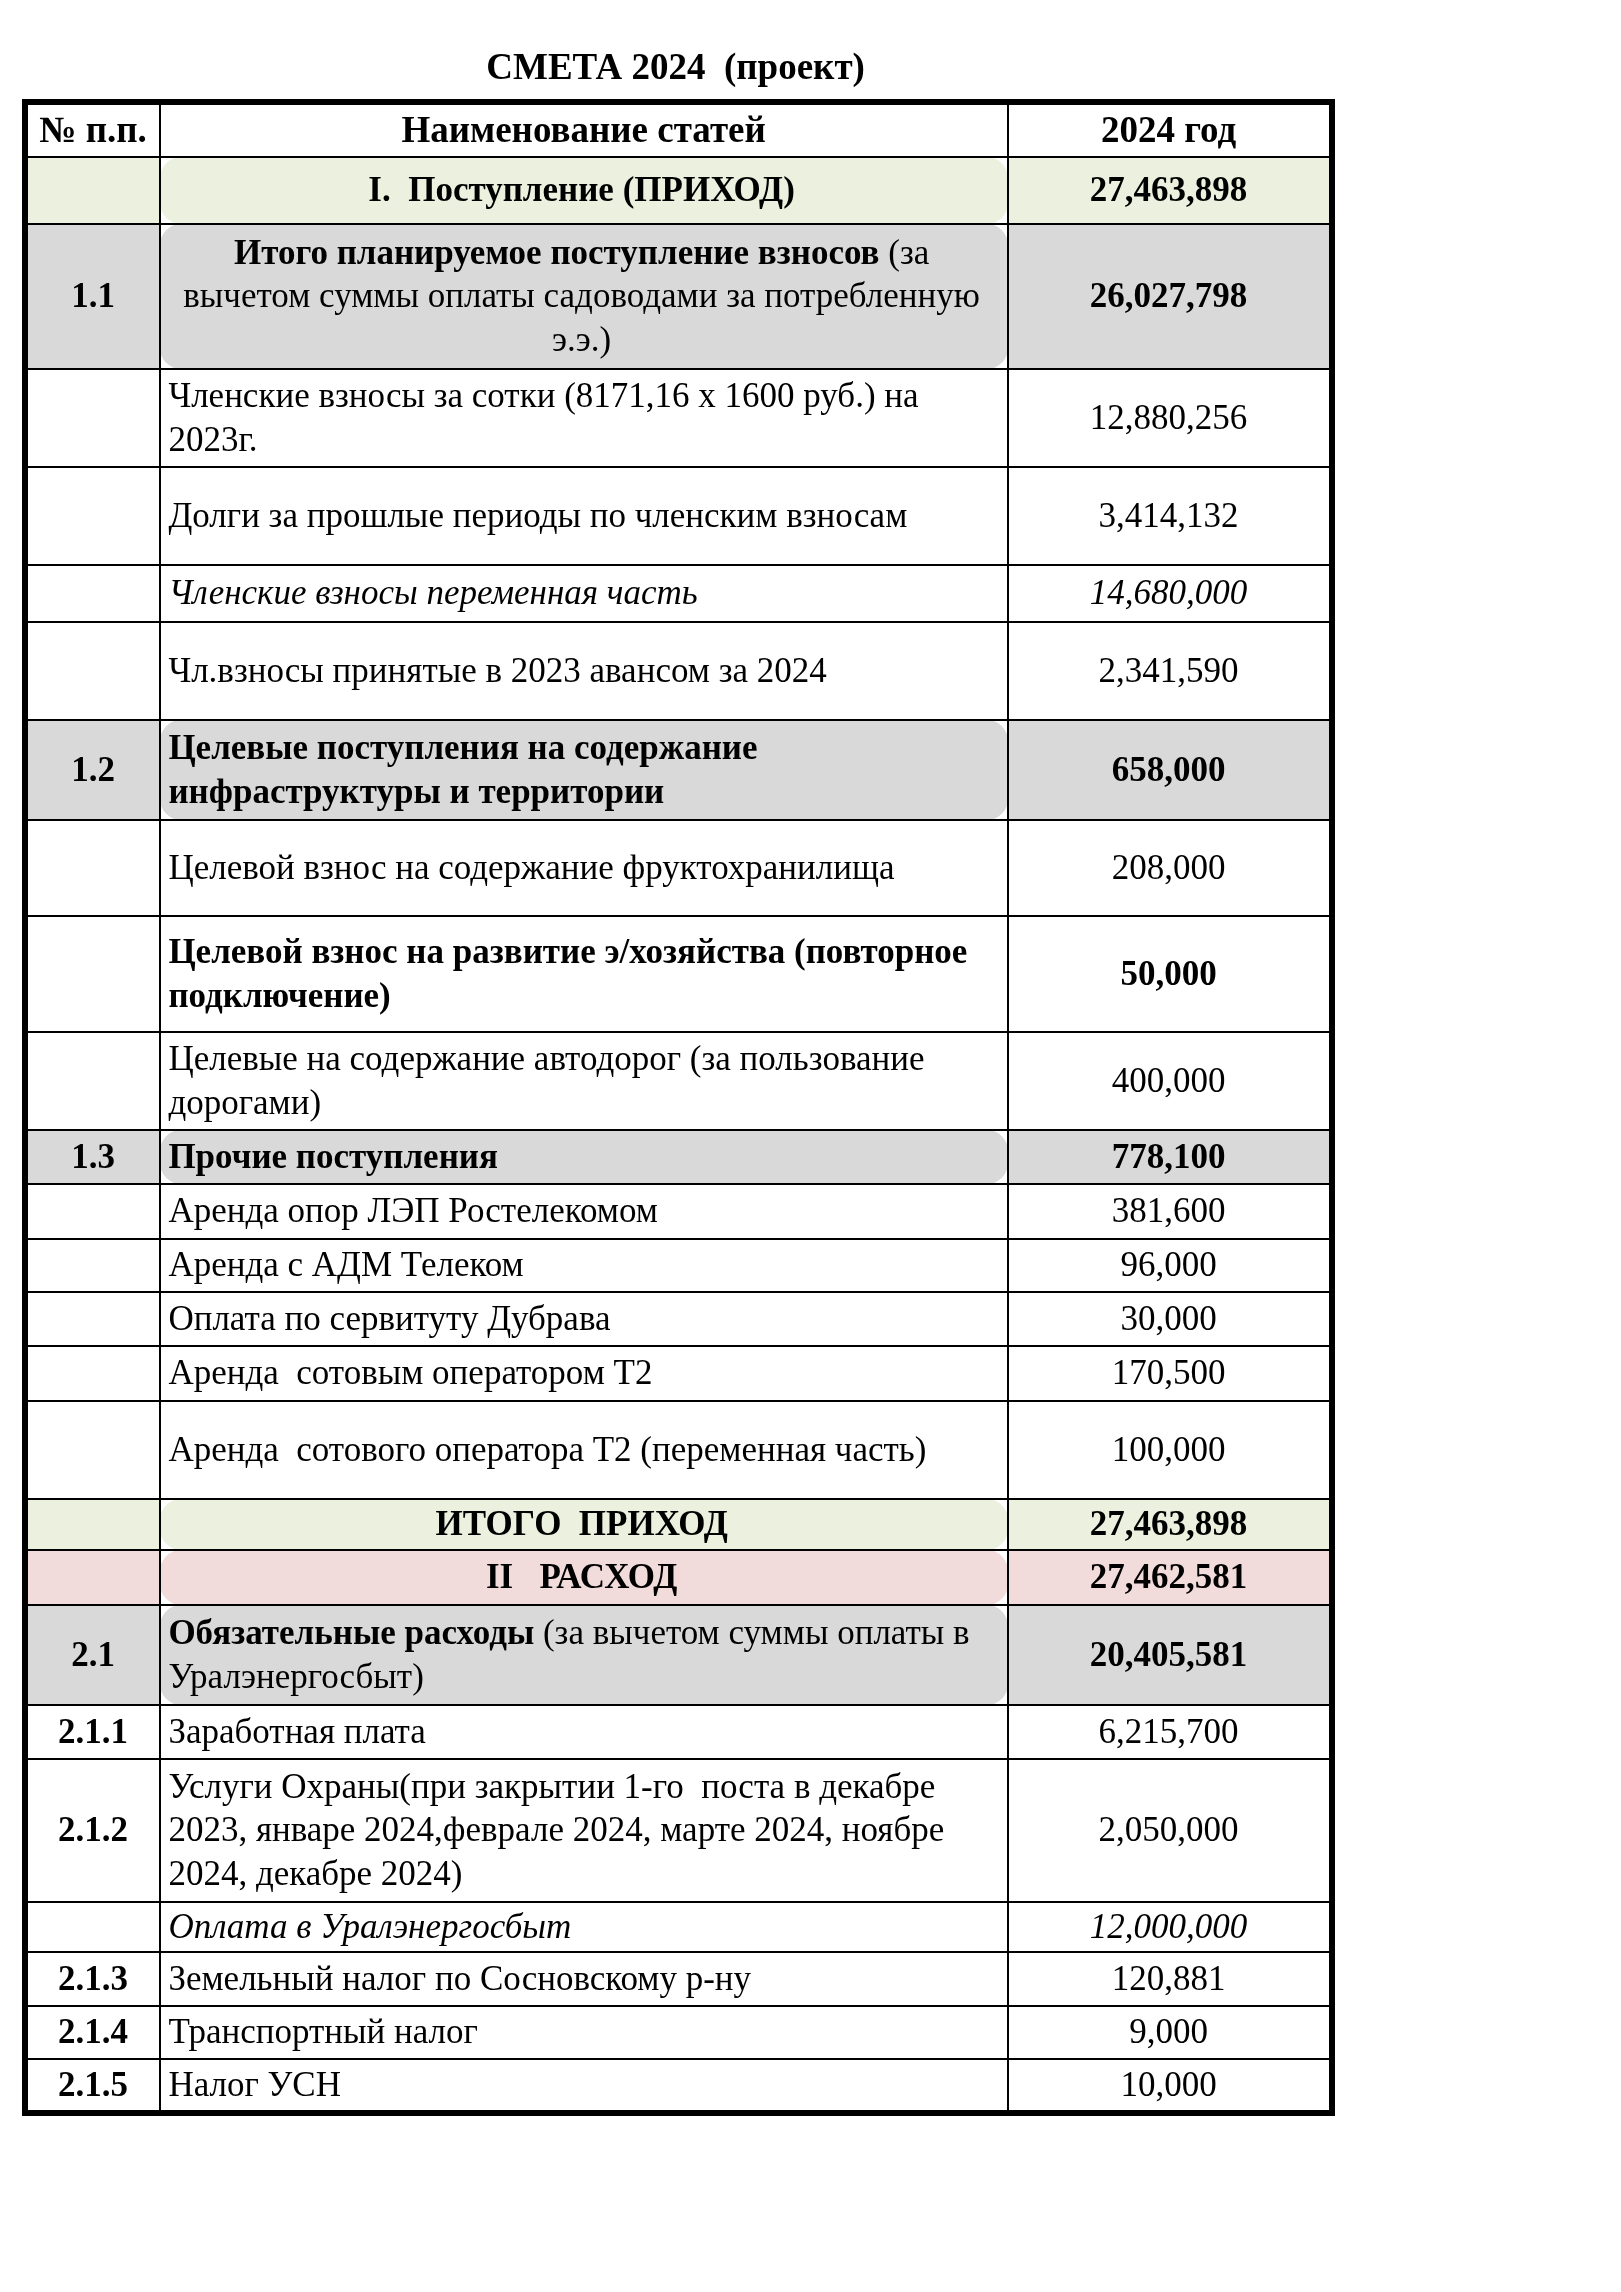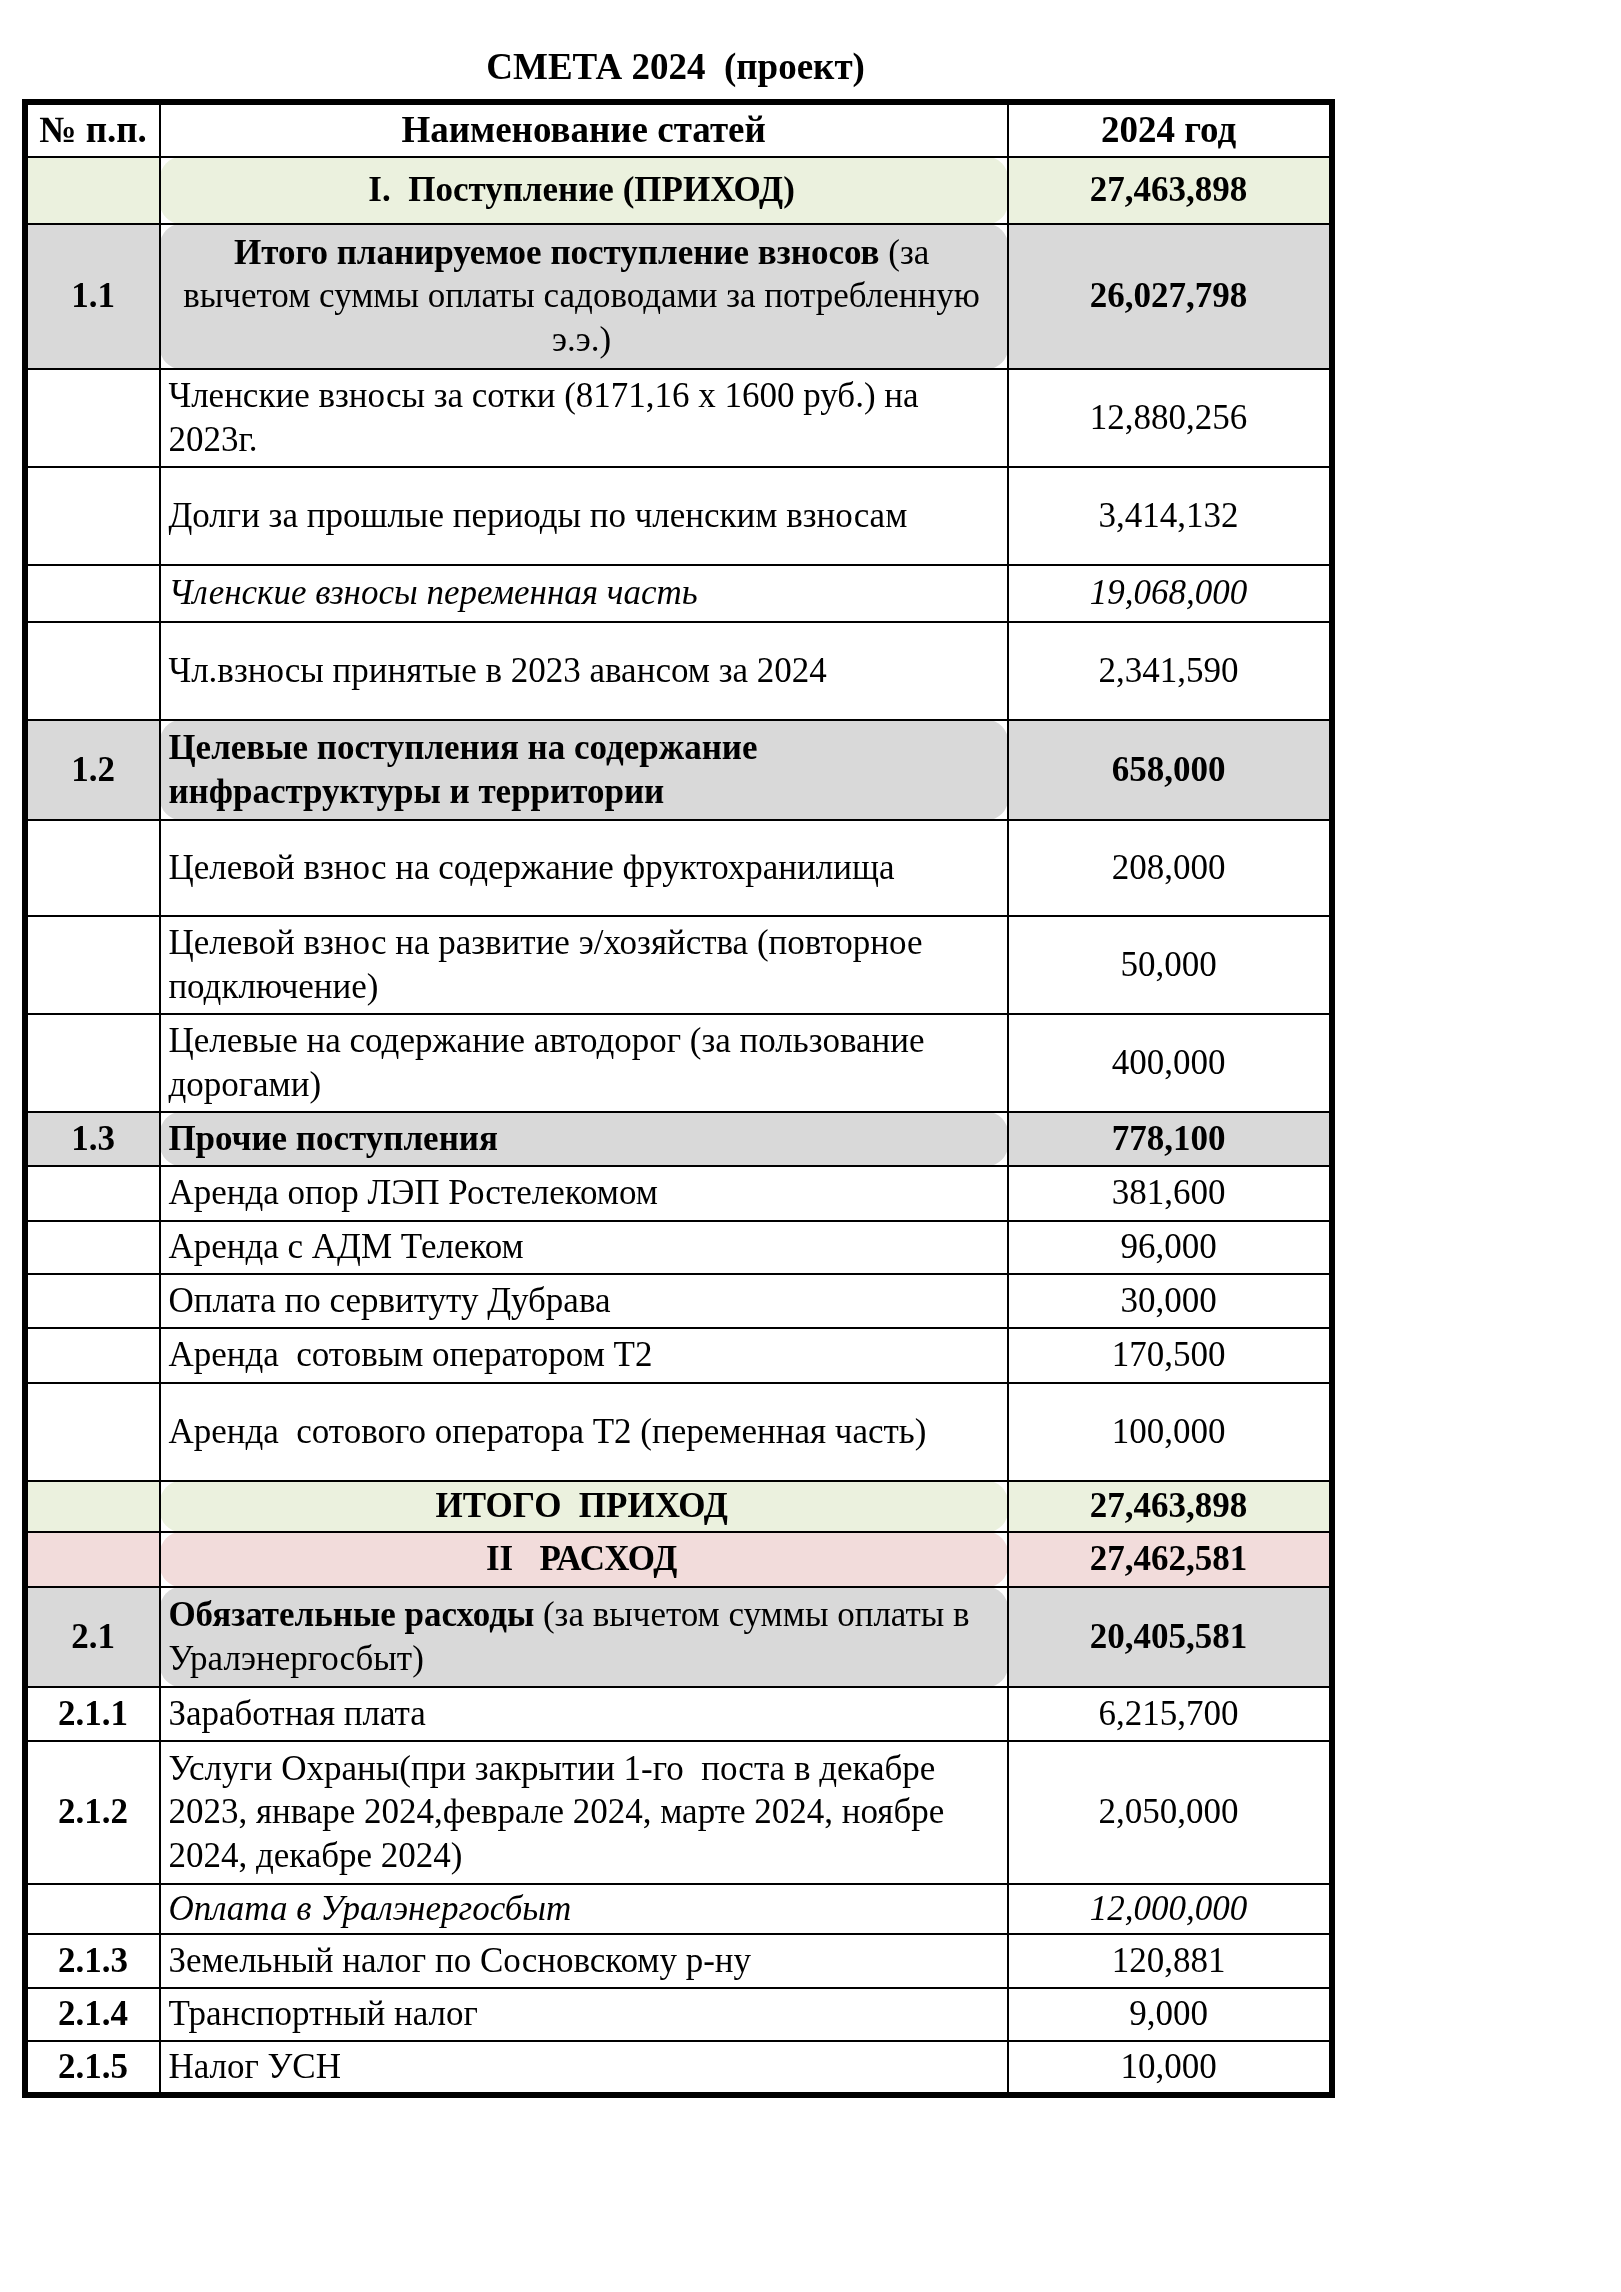--- a/index.html
+++ b/index.html
@@ -100,42 +100,42 @@
 
     <tr style="height:98px;">
       <td class="num"></td>
       <td class="nm">Долги за прошлые периоды по членским взносам</td>
       <td class="val">3,414,132</td>
     </tr>
 
     <tr style="height:57px;">
       <td class="num"></td>
       <td class="nm i">Членские взносы переменная часть</td>
-      <td class="val i">19,068,000</td>
+      <td class="val i">14,680,000</td>
     </tr>
 
     <tr style="height:98px;">
       <td class="num"></td>
       <td class="nm">Чл.взносы принятые в 2023 авансом за 2024</td>
       <td class="val">2,341,590</td>
     </tr>
 
     <tr class="bg-gray" style="height:100px;">
       <td class="num">1.2</td>
       <td class="nm b">Целевые поступления на содержание инфраструктуры и территории</td>
       <td class="val b">658,000</td>
     </tr>
 
     <tr style="height:96px;">
       <td class="num"></td>
       <td class="nm">Целевой взнос на содержание фруктохранилища</td>
       <td class="val">208,000</td>
     </tr>
 
-    <tr style="height:98px;">
+    <tr style="height:116px;font-weight:bold;">
       <td class="num"></td>
       <td class="nm">Целевой взнос на развитие э/хозяйства (повторное подключение)</td>
       <td class="val">50,000</td>
     </tr>
 
     <tr style="height:98px;">
       <td class="num"></td>
       <td class="nm">Целевые на содержание автодорог (за пользование дорогами)</td>
       <td class="val">400,000</td>
     </tr>

